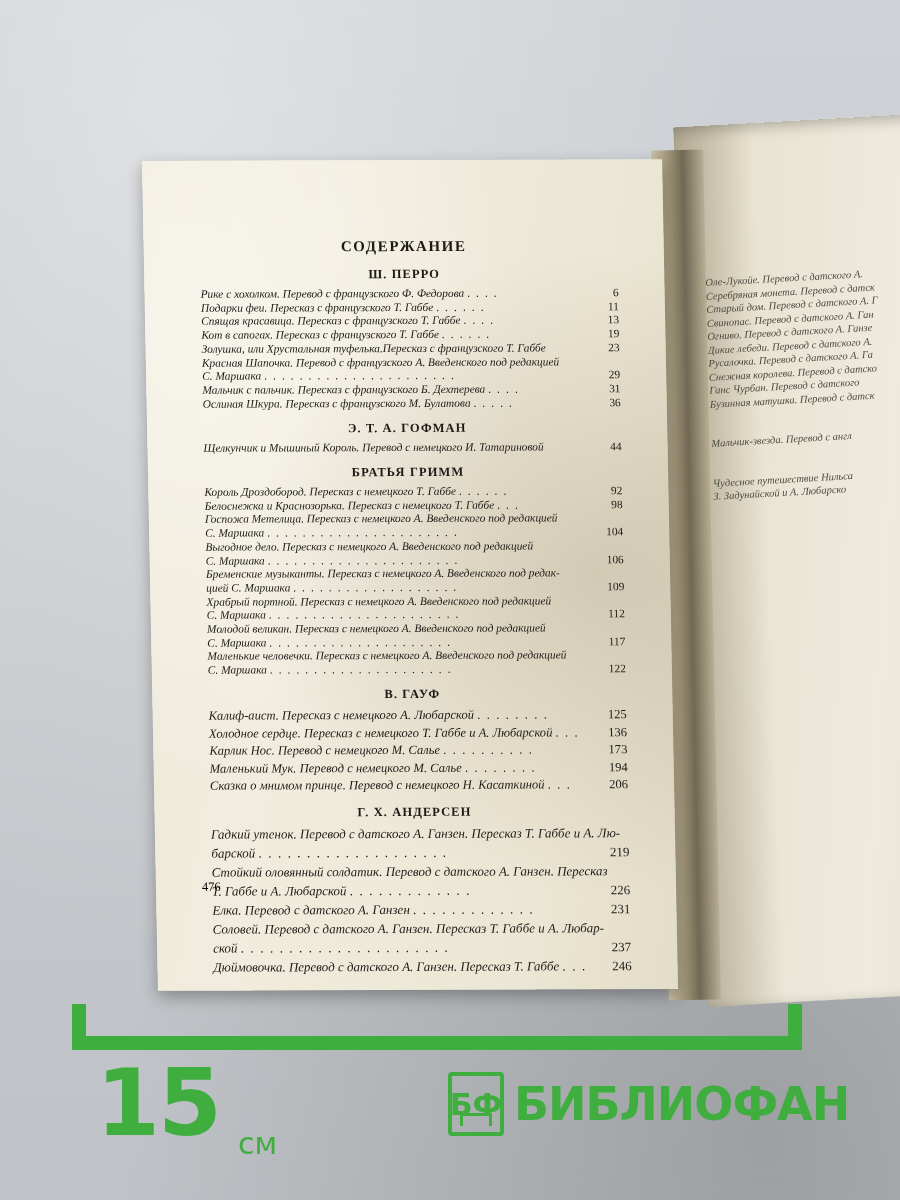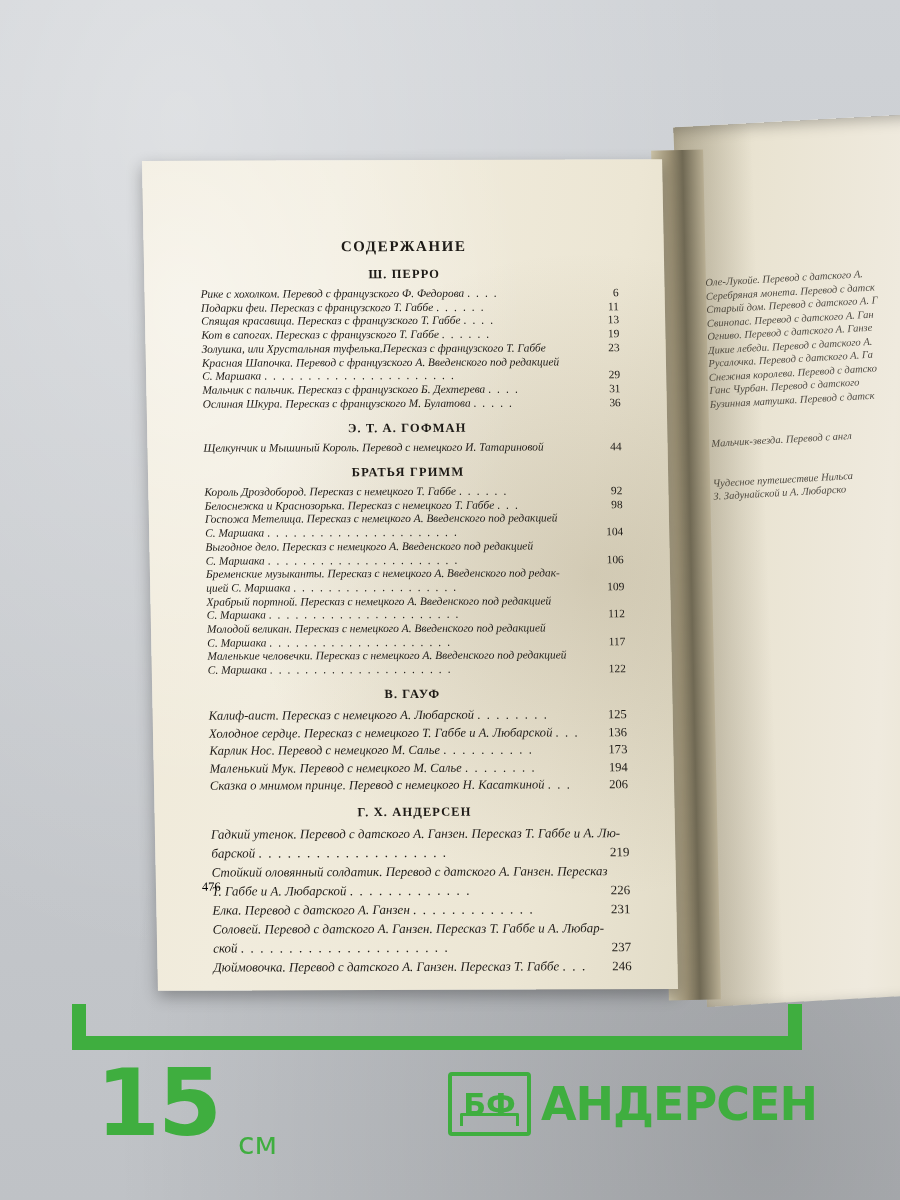--- a/index.html
+++ b/index.html
@@ -210,21 +210,21 @@
 
   .brand {
     position: absolute;
     left: 448px;
     top: 1072px;
     display: flex;
     align-items: center;
     gap: 10px;
   }
   .brand-mark {
-    width: 83px;
+    width: 56px;
     height: 64px;
     border: 4px solid #3fae3f;
     border-radius: 4px;
     position: relative;
     box-sizing: border-box;
     display: flex;
     align-items: center;
     justify-content: center;
     font-family: "DejaVu Sans", sans-serif;
     font-weight: bold;
@@ -346,16 +346,16 @@
       <div class="page-number">476</div>
     </div>
 
   </div>
 
   <div class="scalebar"></div>
   <div class="scale-num">15</div>
   <div class="scale-unit">см</div>
   <div class="brand">
     <div class="brand-mark">БФ</div>
-    <div class="brand-text">АНДЕРСЕН</div>
+    <div class="brand-text">БИБЛИОФАН</div>
   </div>
 
 </div>
 
 </body></html>

